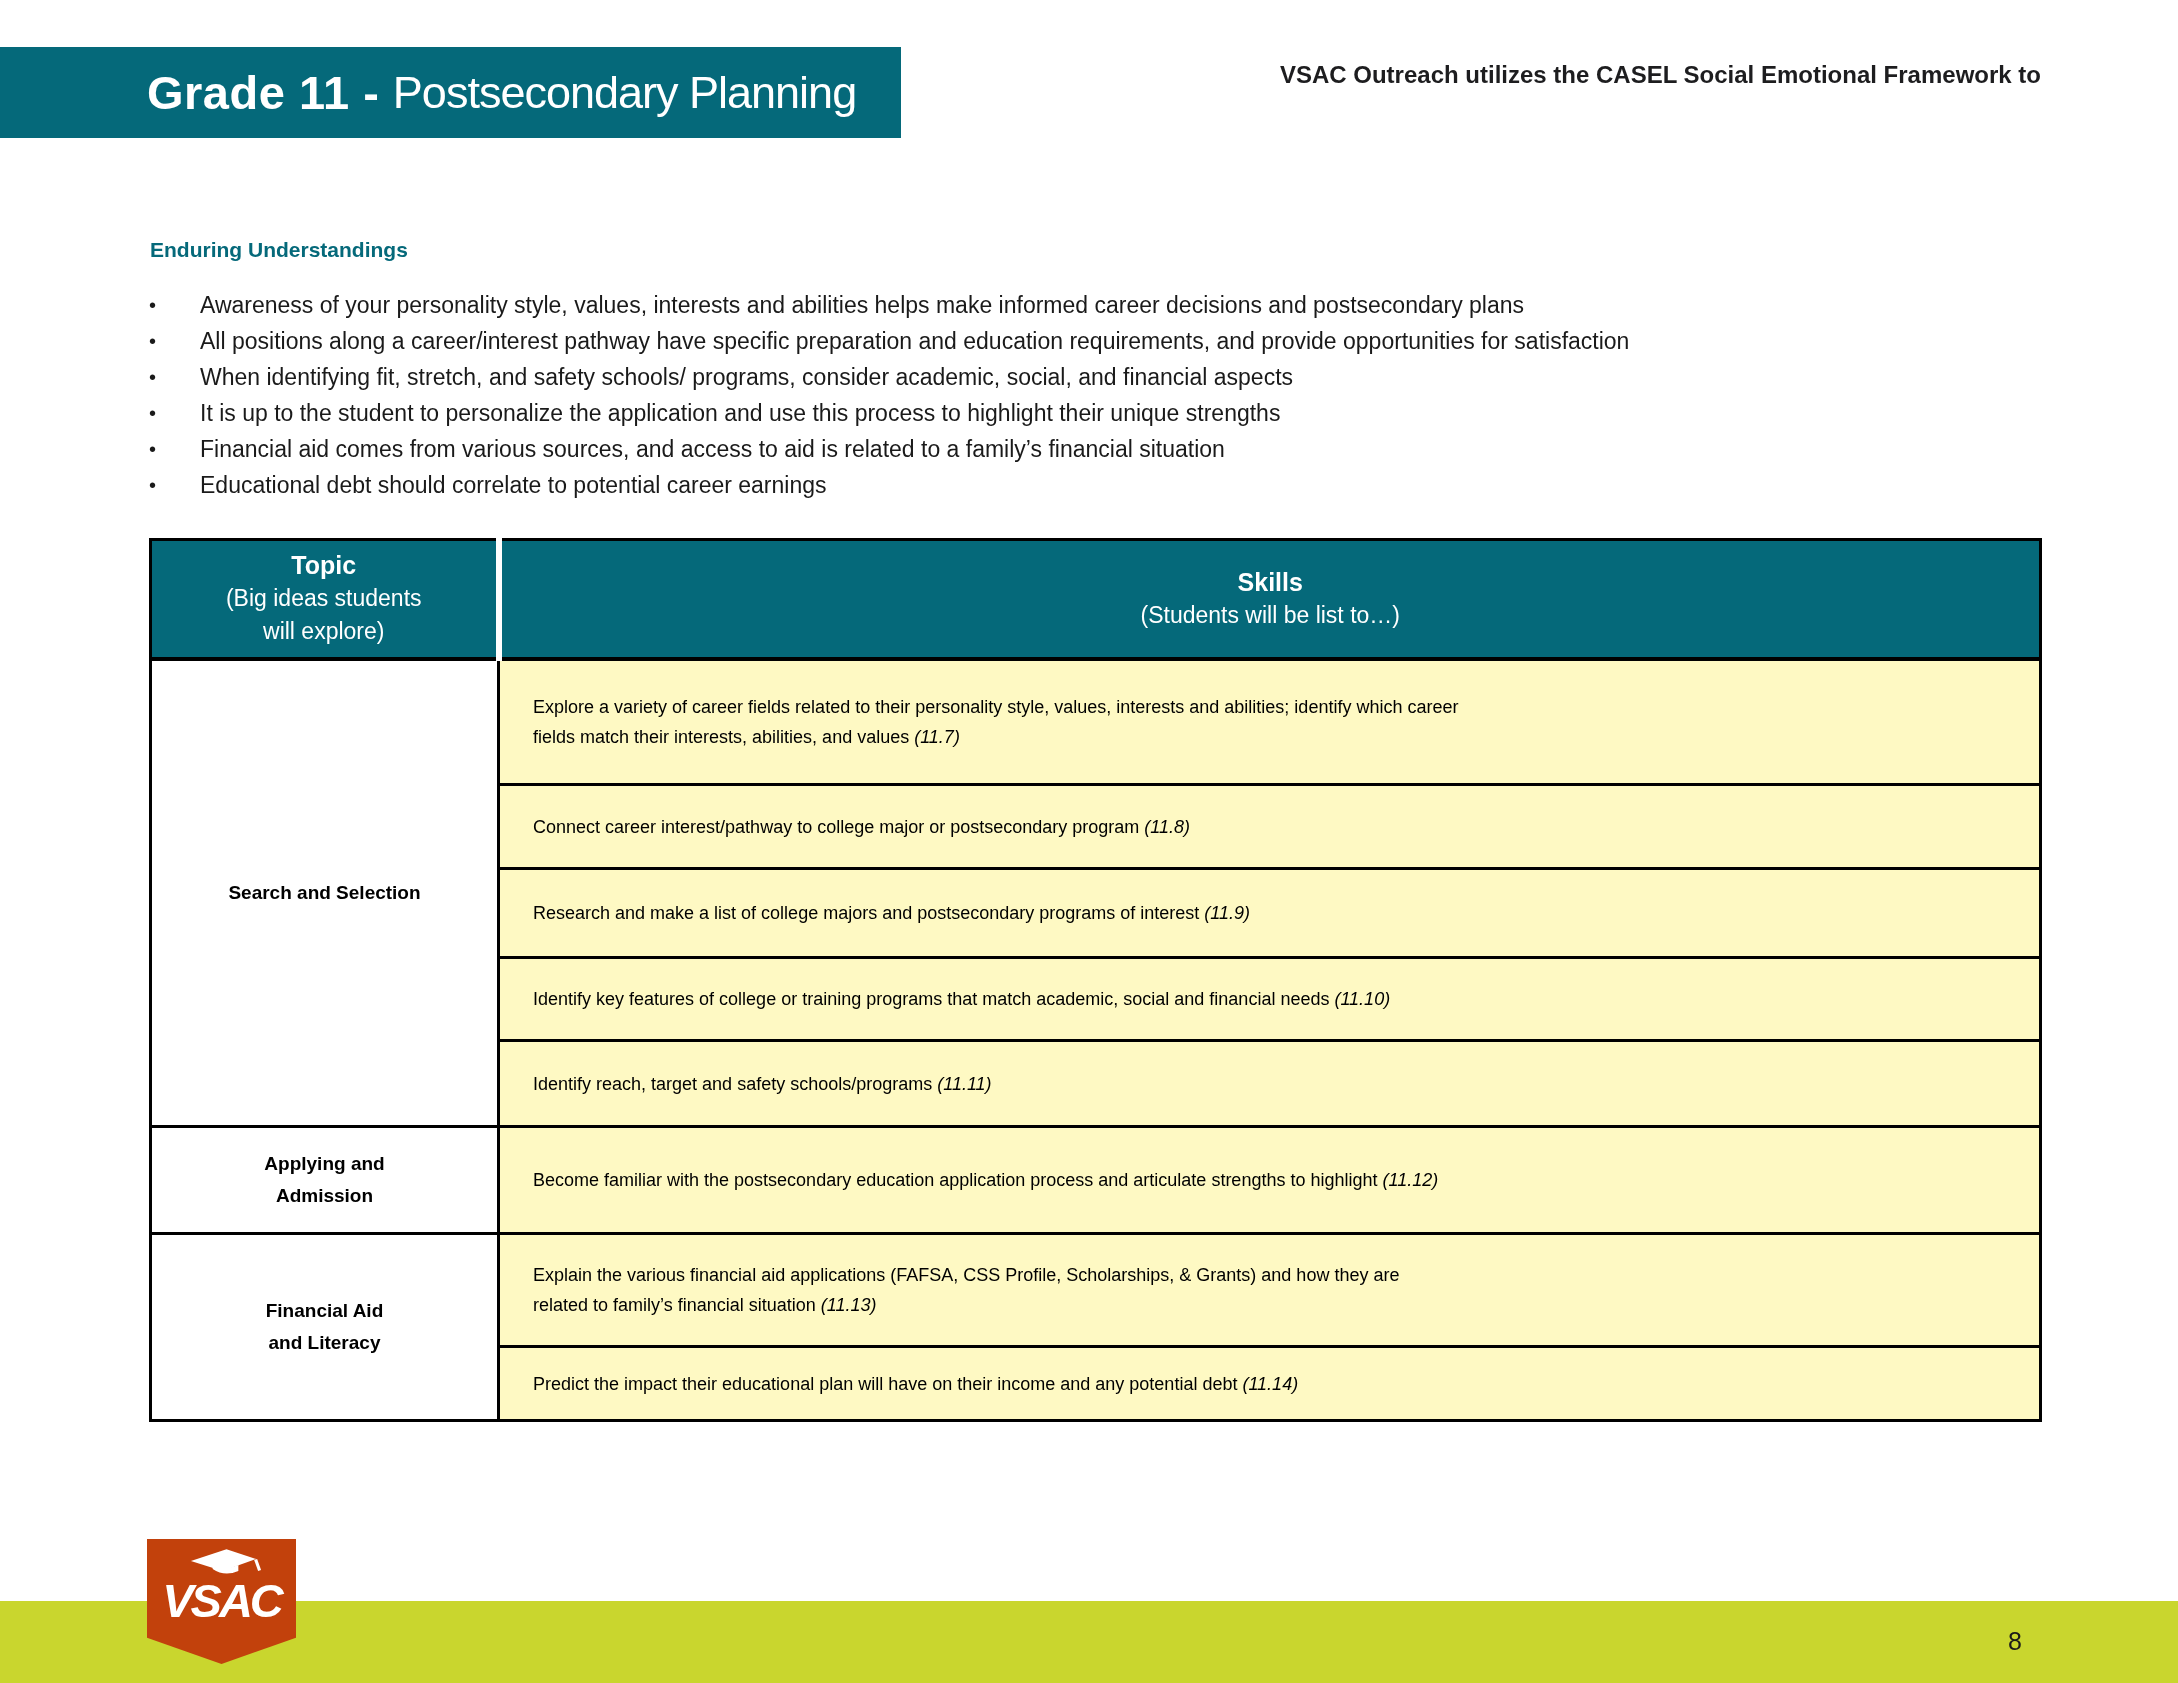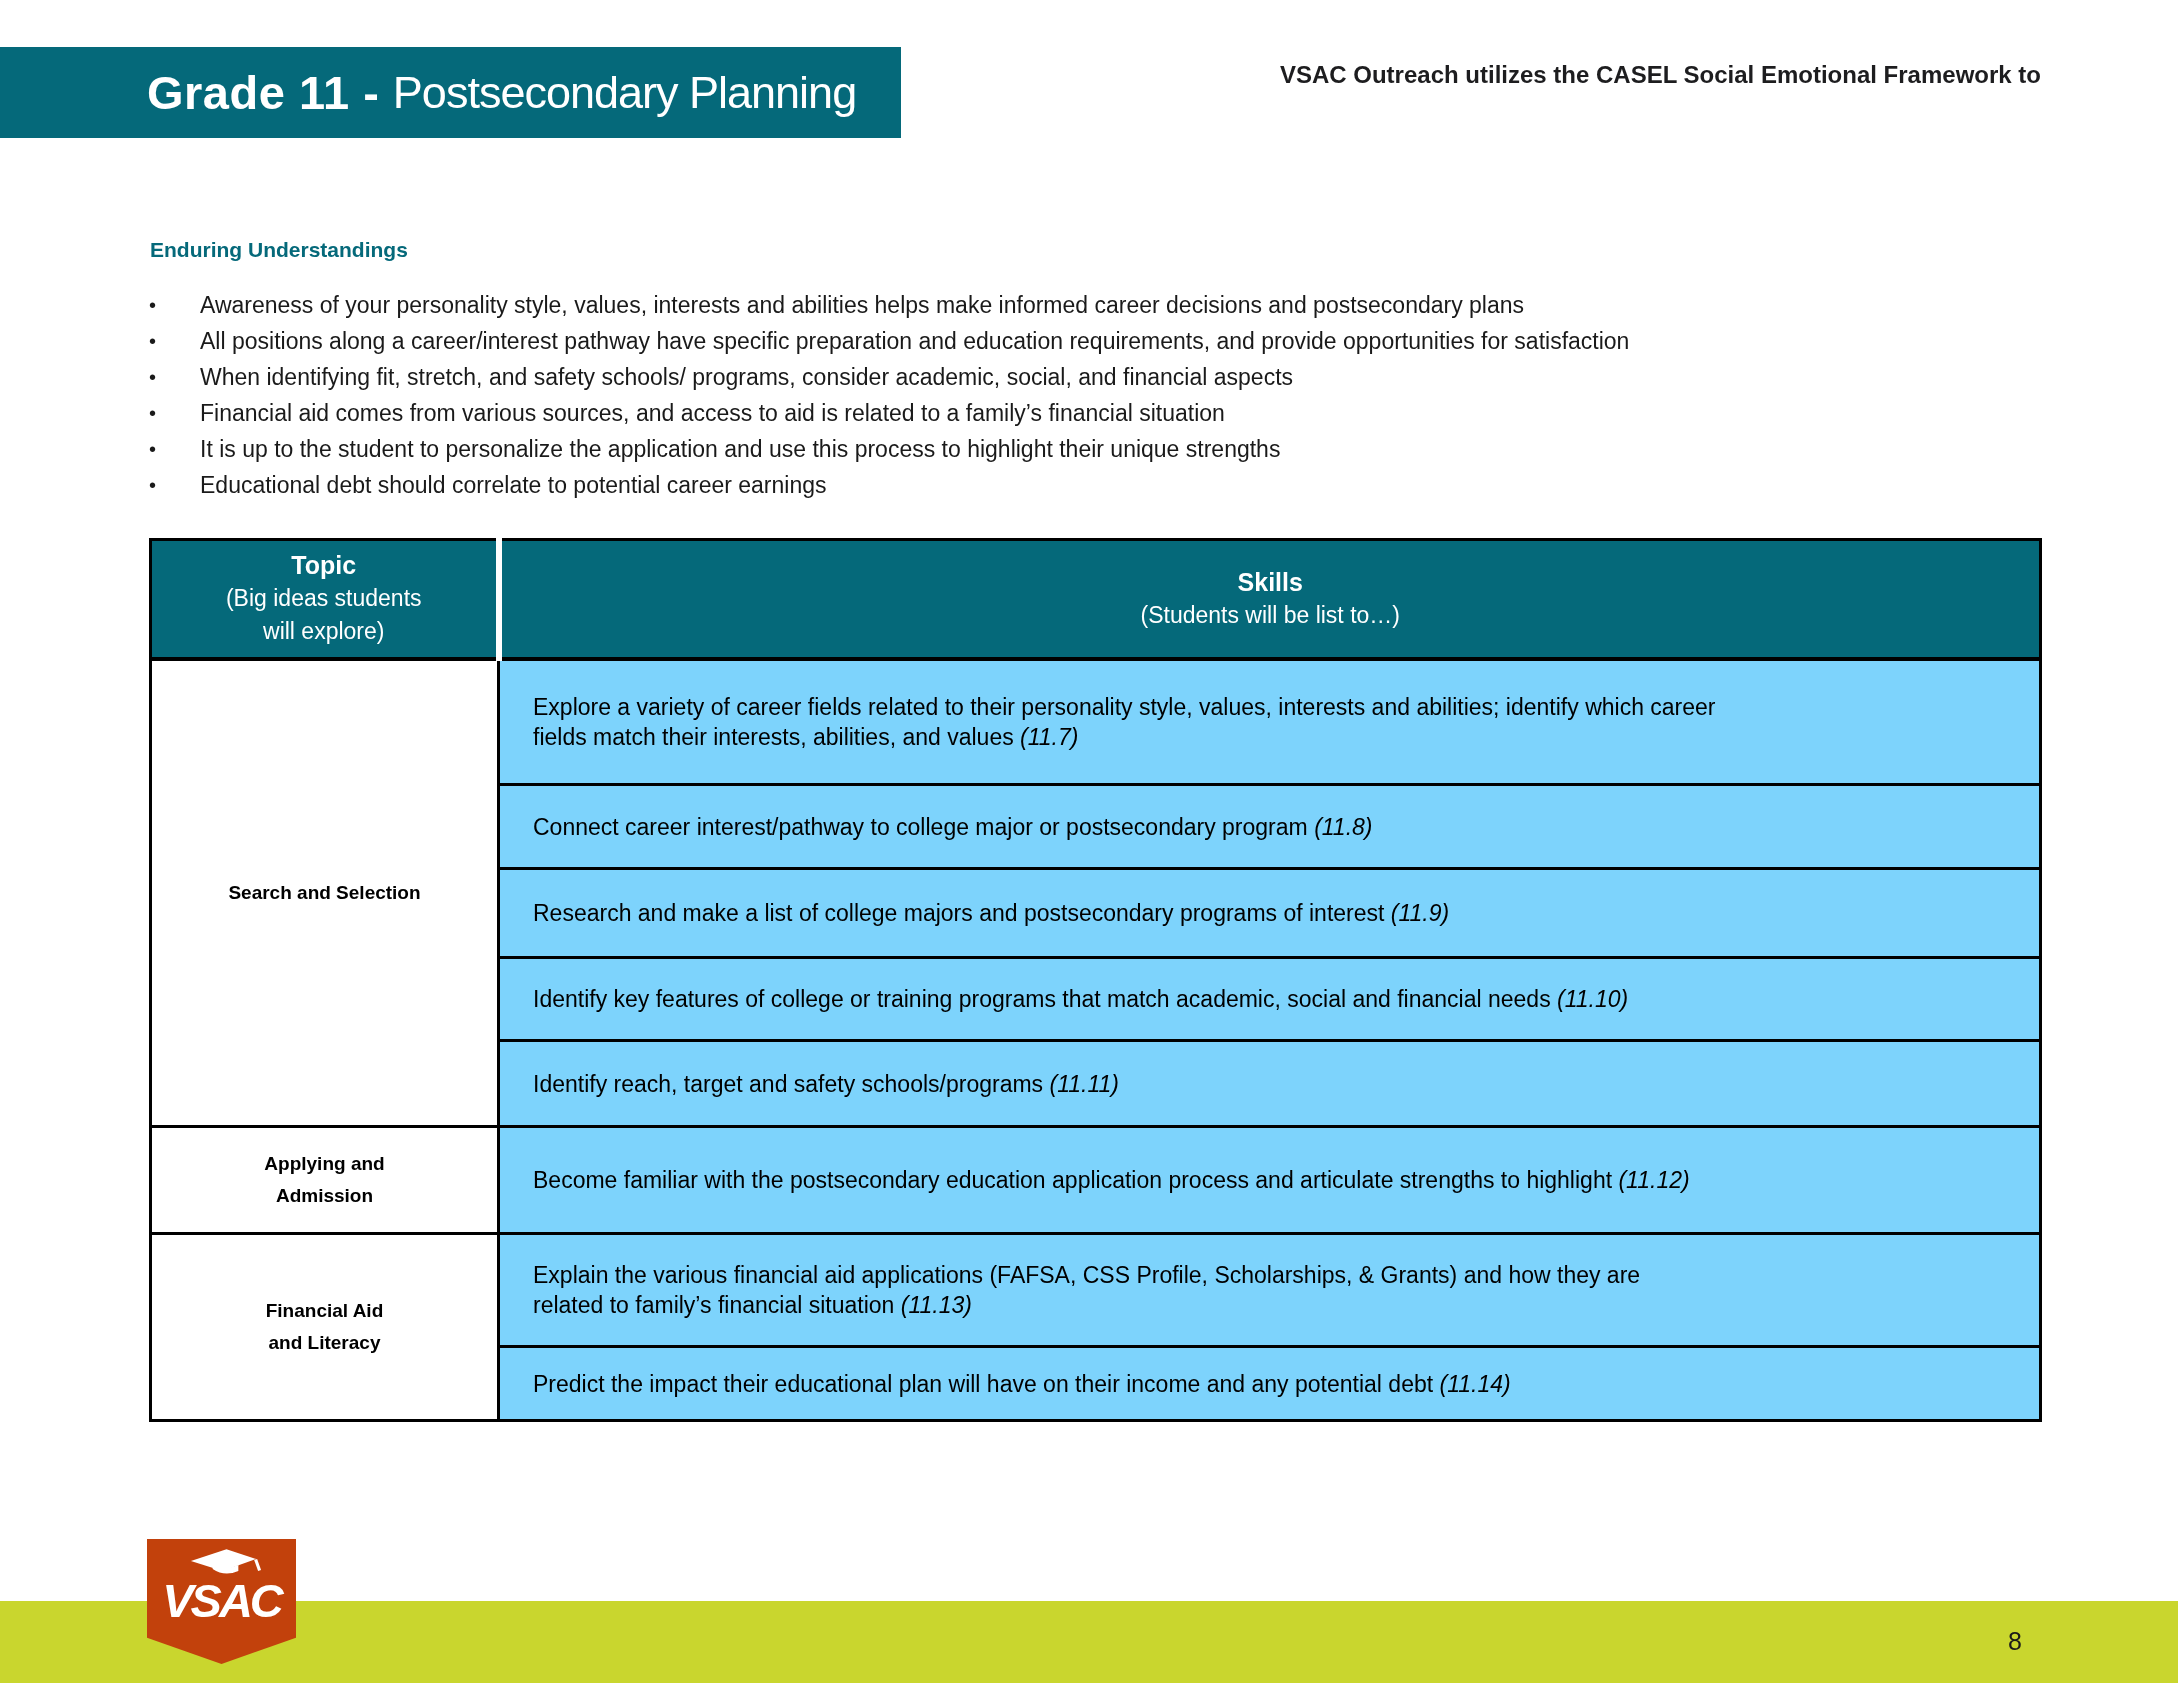--- a/index.html
+++ b/index.html
@@ -73,22 +73,22 @@
   .hdr-sub   { display:block; font-size:23px; font-weight:400; line-height:33px; }
 
   .topic-cell {
     text-align:center; vertical-align:middle;
     font-size:19px; font-weight:700; line-height:32px; color:#000;
     background:#fff;
   }
   .skill-cell {
     vertical-align:middle;
     padding:10px 40px 10px 33px;
-    font-size:23px; line-height:30px; color:#000;
-    background:#7dd3fc;
+    font-size:18px; line-height:30px; color:#000;
+    background:#fef9c3;
   }
   .skill-cell .ref { font-style:italic; }
 
   tr.r0 { height:126px; }
   tr.r1 { height:84px;padding-left:44px;  }
   tr.r2 { height:89px;  }
   tr.r3 { height:83px;  }
   tr.r4 { height:86px;  }
   tr.r5 { height:107px; }
   tr.r6 { height:113px; }
@@ -131,22 +131,22 @@
 
 <div class="header-note">
   <div>VSAC Outreach utilizes the CASEL Social Emotional Framework to</div>
 </div>
 
 <div class="enduring-heading">Enduring Understandings</div>
 <ul class="bullet-list">
   <li>Awareness of your personality style, values, interests and abilities helps make informed career decisions and postsecondary plans</li>
   <li>All positions along a career/interest pathway have specific preparation and education requirements, and provide opportunities for satisfaction</li>
   <li>When identifying fit, stretch, and safety schools/ programs, consider academic, social, and financial aspects</li>
+  <li>It is up to the student to personalize the application and use this process to highlight their unique strengths</li>
   <li>Financial aid comes from various sources, and access to aid is related to a family’s financial situation</li>
-  <li>It is up to the student to personalize the application and use this process to highlight their unique strengths</li>
   <li>Educational debt should correlate to potential career earnings</li>
 </ul>
 
 <table class="curriculum">
   <colgroup>
       <col class="c-topic">
       <col>
     </colgroup>
   <thead>
     <tr>

